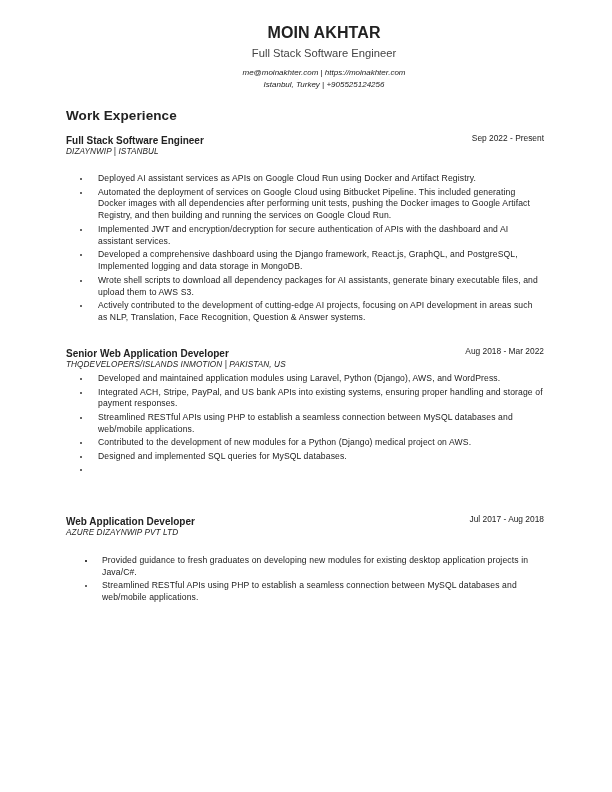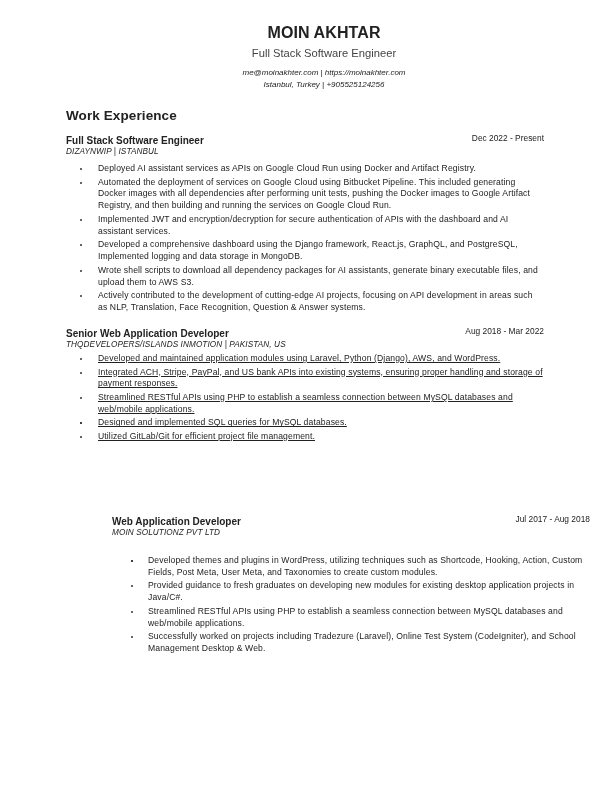--- a/index.html
+++ b/index.html
@@ -133,56 +133,54 @@
     <div class="contact first">me@moinakhter.com  | https://moinakhter.com</div>
     <div class="contact">Istanbul, Turkey | +905525124256</div>
   </div>
 
   <div class="section-title">Work Experience</div>
 
   <div class="job" style="top:133px;">
     <div class="job-head">
       <div class="job-title">Full Stack Software Engineer</div>
       <div class="job-company">DIZAYNWIP | ISTANBUL</div>
-      <div class="job-date">Dec 2022 - Present</div>
+      <div class="job-date">Sep 2022 - Present</div>
     </div>
-    <ul class="bullets" style="margin-top:4px;">
+    <ul class="bullets" style="margin-top:14px;">
       <li><span class="dot"></span><span>Deployed AI assistant services as APIs on Google Cloud Run using Docker and Artifact Registry.</span></li>
       <li><span class="dot"></span><span>Automated the deployment of services on Google Cloud using Bitbucket Pipeline. This included generating Docker images with all dependencies after performing unit tests, pushing the Docker images to Google Artifact Registry, and then building and running the services on Google Cloud Run.</span></li>
       <li><span class="dot"></span><span>Implemented JWT and encryption/decryption for secure authentication of APIs with the dashboard and AI assistant services.</span></li>
       <li><span class="dot"></span><span>Developed a comprehensive dashboard using the Django framework, React.js, GraphQL, and PostgreSQL, Implemented logging and data storage in MongoDB.</span></li>
       <li><span class="dot"></span><span>Wrote shell scripts to download all dependency packages for AI assistants, generate binary executable files, and upload them to AWS S3.</span></li>
       <li><span class="dot"></span><span>Actively contributed to the development of cutting-edge AI projects, focusing on API development in areas such as NLP, Translation, Face Recognition, Question &amp; Answer systems.</span></li>
     </ul>
   </div>
 
-  <div class="job" style="top:326px;text-decoration:underline;">
+  <div class="job" style="top:346px;">
     <div class="job-head">
       <div class="job-title">Senior Web Application Developer</div>
       <div class="job-company">THQDEVELOPERS/ISLANDS INMOTION | PAKISTAN, US</div>
       <div class="job-date">Aug 2018 - Mar 2022</div>
     </div>
     <ul class="bullets" style="margin-top:1px;">
       <li><span class="dot"></span><span>Developed and maintained application modules using Laravel, Python (Django), AWS, and WordPress.</span></li>
       <li><span class="dot"></span><span>Integrated ACH, Stripe, PayPal, and US bank APIs into existing systems, ensuring proper handling and storage of payment responses.</span></li>
       <li><span class="dot"></span><span>Streamlined RESTful APIs using PHP to establish a seamless connection between MySQL databases and web/mobile applications.</span></li>
+      <li><span class="dot"></span><span>Contributed to the development of new modules for a Python (Django) medical project on AWS.</span></li>
+      <li><span class="dot"></span><span>Designed and implemented SQL queries for MySQL databases.</span></li>
       <li><span class="dot"></span></li>
-      <li><span class="dot"></span><span>Designed and implemented SQL queries for MySQL databases.</span></li>
-      <li><span class="dot"></span><span>Utilized GitLab/Git for efficient project file management.</span></li>
     </ul>
   </div>
 
-  <div class="job" style="top:514px;margin-left:46px;">
+  <div class="job" style="top:514px;">
     <div class="job-head">
       <div class="job-title">Web Application Developer</div>
-      <div class="job-company">MOIN SOLUTIONZ PVT LTD</div>
+      <div class="job-company">AZURE DIZAYNWIP PVT LTD</div>
       <div class="job-date">Jul 2017 - Aug 2018</div>
     </div>
     <ul class="bullets indent2" style="margin-top:15px;">
       <li><span class="dot"></span></li>
-      <li><span class="dot"></span><span>Developed themes and plugins in WordPress, utilizing techniques such as Shortcode, Hooking, Action, Custom Fields, Post Meta, User Meta, and Taxonomies to create custom modules.</span></li>
       <li><span class="dot"></span><span>Provided guidance to fresh graduates on developing new modules for existing desktop application projects in Java/C#.</span></li>
       <li><span class="dot"></span><span>Streamlined RESTful APIs using PHP to establish a seamless connection between MySQL databases and web/mobile applications.</span></li>
-      <li><span class="dot"></span><span>Successfully worked on projects including Tradezure (Laravel), Online Test System (CodeIgniter), and School Management Desktop &amp; Web.</span></li>
     </ul>
   </div>
 
 </div>
 
 </body></html>

